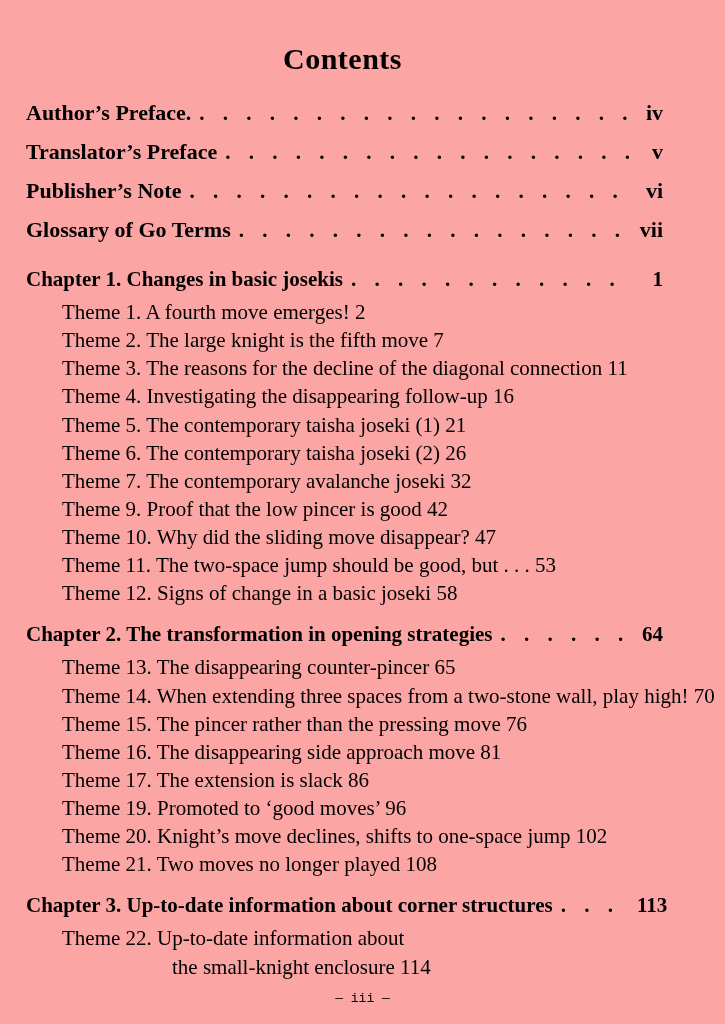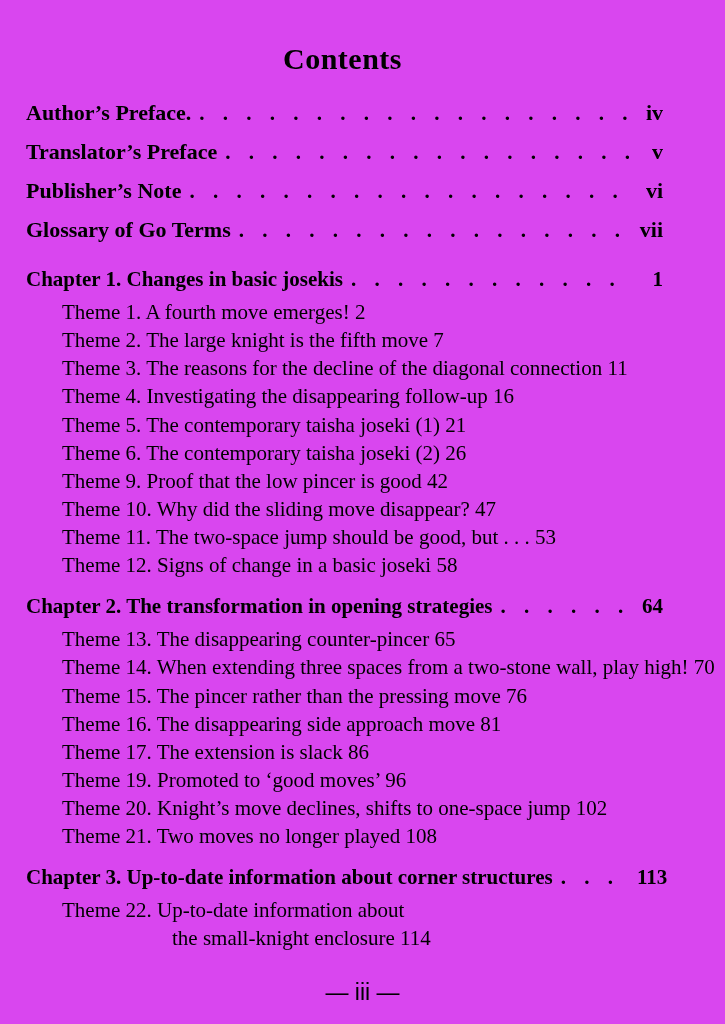--- a/index.html
+++ b/index.html
@@ -14,21 +14,21 @@
     color: #000000;
     overflow: hidden;
     position: relative;
   }
   .page {
     position: absolute;
     left: 0;
     top: 0;
     width: 725px;
     height: 1024px;
-    background: #d946ef;
+    background: #fca5a5;
   }
   .page-inner {
     padding: 42px 62px 0 22px;
   }
   .contents-title {
     text-align: center;
     font-size: 30px;
     font-weight: bold;
     letter-spacing: 0.5px;
     margin: 0 0 24px 0;
@@ -113,22 +113,22 @@
     display: block;
     padding-left: 110px;
   }
 
   .folio {
     position: absolute;
     bottom: 18px;
     left: 0;
     right: 0;
     text-align: center;
-    font-size: 23px;
-    font-family: Liberation Sans, sans-serif;
+    font-size: 13px;
+    font-family: Liberation Mono, monospace;
   }
 </style>
 </head>
 <body>
 
 <div class="page">
   <div class="page-inner">
 
     <h1 class="contents-title">Contents</h1>
 
@@ -159,20 +159,21 @@
         <span class="leader">. . . . . . . . . . . . . . . . . . . . . . . . . . . . . . . . . . . . . . . . . . . . . . . . . . .</span>
         <span class="ch-page">1</span>
       </div>
       <ul class="themes">
         <li class="theme-item">Theme 1. A fourth move emerges!  2</li>
         <li class="theme-item">Theme 2. The large knight is the fifth move  7</li>
         <li class="theme-item">Theme 3. The reasons for the decline of the diagonal connection  11</li>
         <li class="theme-item">Theme 4. Investigating the disappearing follow-up  16</li>
         <li class="theme-item">Theme 5. The contemporary taisha joseki (1)  21</li>
         <li class="theme-item">Theme 6.  The contemporary taisha joseki (2)  26</li>
+        <li class="theme-item">Theme 7. The contemporary avalanche joseki  32</li>
         <li class="theme-item">Theme 9. Proof that the low pincer is good  42</li>
         <li class="theme-item">Theme 10. Why did the sliding move disappear?  47</li>
         <li class="theme-item">Theme 11. The two-space jump should be good, but . . .  53</li>
         <li class="theme-item">Theme 12. Signs of change in a basic joseki  58</li>
       </ul>
     </div>
 
     <div class="chapter-block">
       <div class="chapter-line">
         <span class="ch-label">Chapter 2. The transformation in opening strategies</span>

